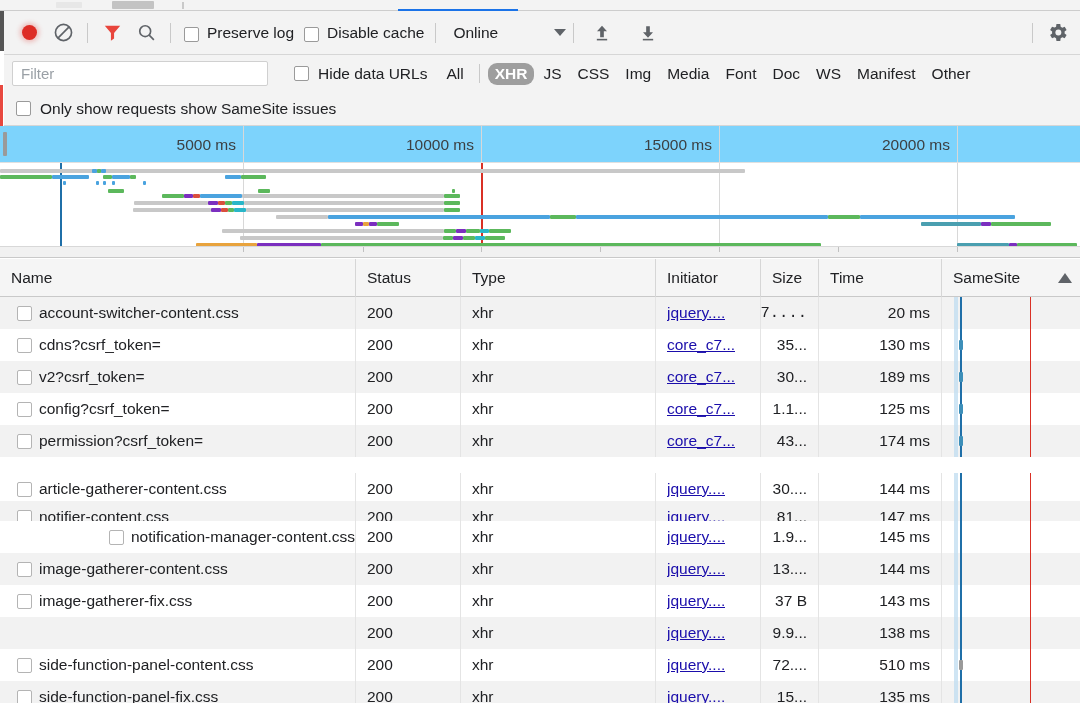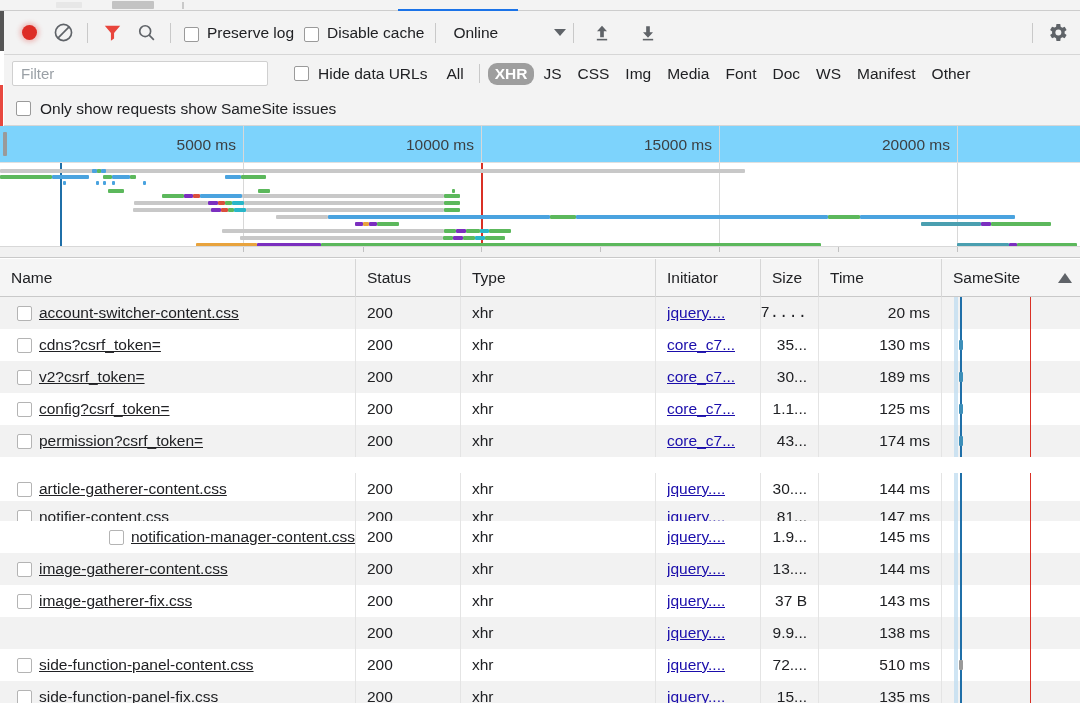--- a/index.html
+++ b/index.html
@@ -131,21 +131,21 @@
   }
   .tbody { position:absolute; left:0; top:38px; width:1080px; height:406px; overflow:hidden; }
   .row { position:absolute; left:0; width:1080px; height:32px; }
   .row.odd  { background:#f2f2f2; }
   .row.even { background:#ffffff; }
   .cell {
     position:absolute; top:0; height:32px; display:flex; align-items:center;
     font-size:15.5px; color:#202124; border-left:1px solid #e4e4e4;
     padding-left:11px; overflow:hidden; white-space:nowrap;
   }
-  .cell.first { border-left:none; padding-left:0;text-decoration:underline; }
+  .cell.first { border-left:none; padding-left:0; }
   .cell.num { justify-content:flex-end; padding-right:11px; padding-left:0; }
   .row-cb {
     width:15px; height:15px; border:1px solid #b4b4b4; border-radius:2px;
     background:#fff; margin-left:17px; margin-right:7px; flex:0 0 auto;
   }
   .name-txt { overflow:hidden; text-overflow:ellipsis; white-space:nowrap; }
   .init-link { color:#1a0dab; text-decoration:underline; overflow:hidden;
                text-overflow:ellipsis; white-space:nowrap; }
   .wf-cell { position:absolute; top:0; left:941px; width:139px; height:32px;
              border-left:1px solid #e4e4e4; }

